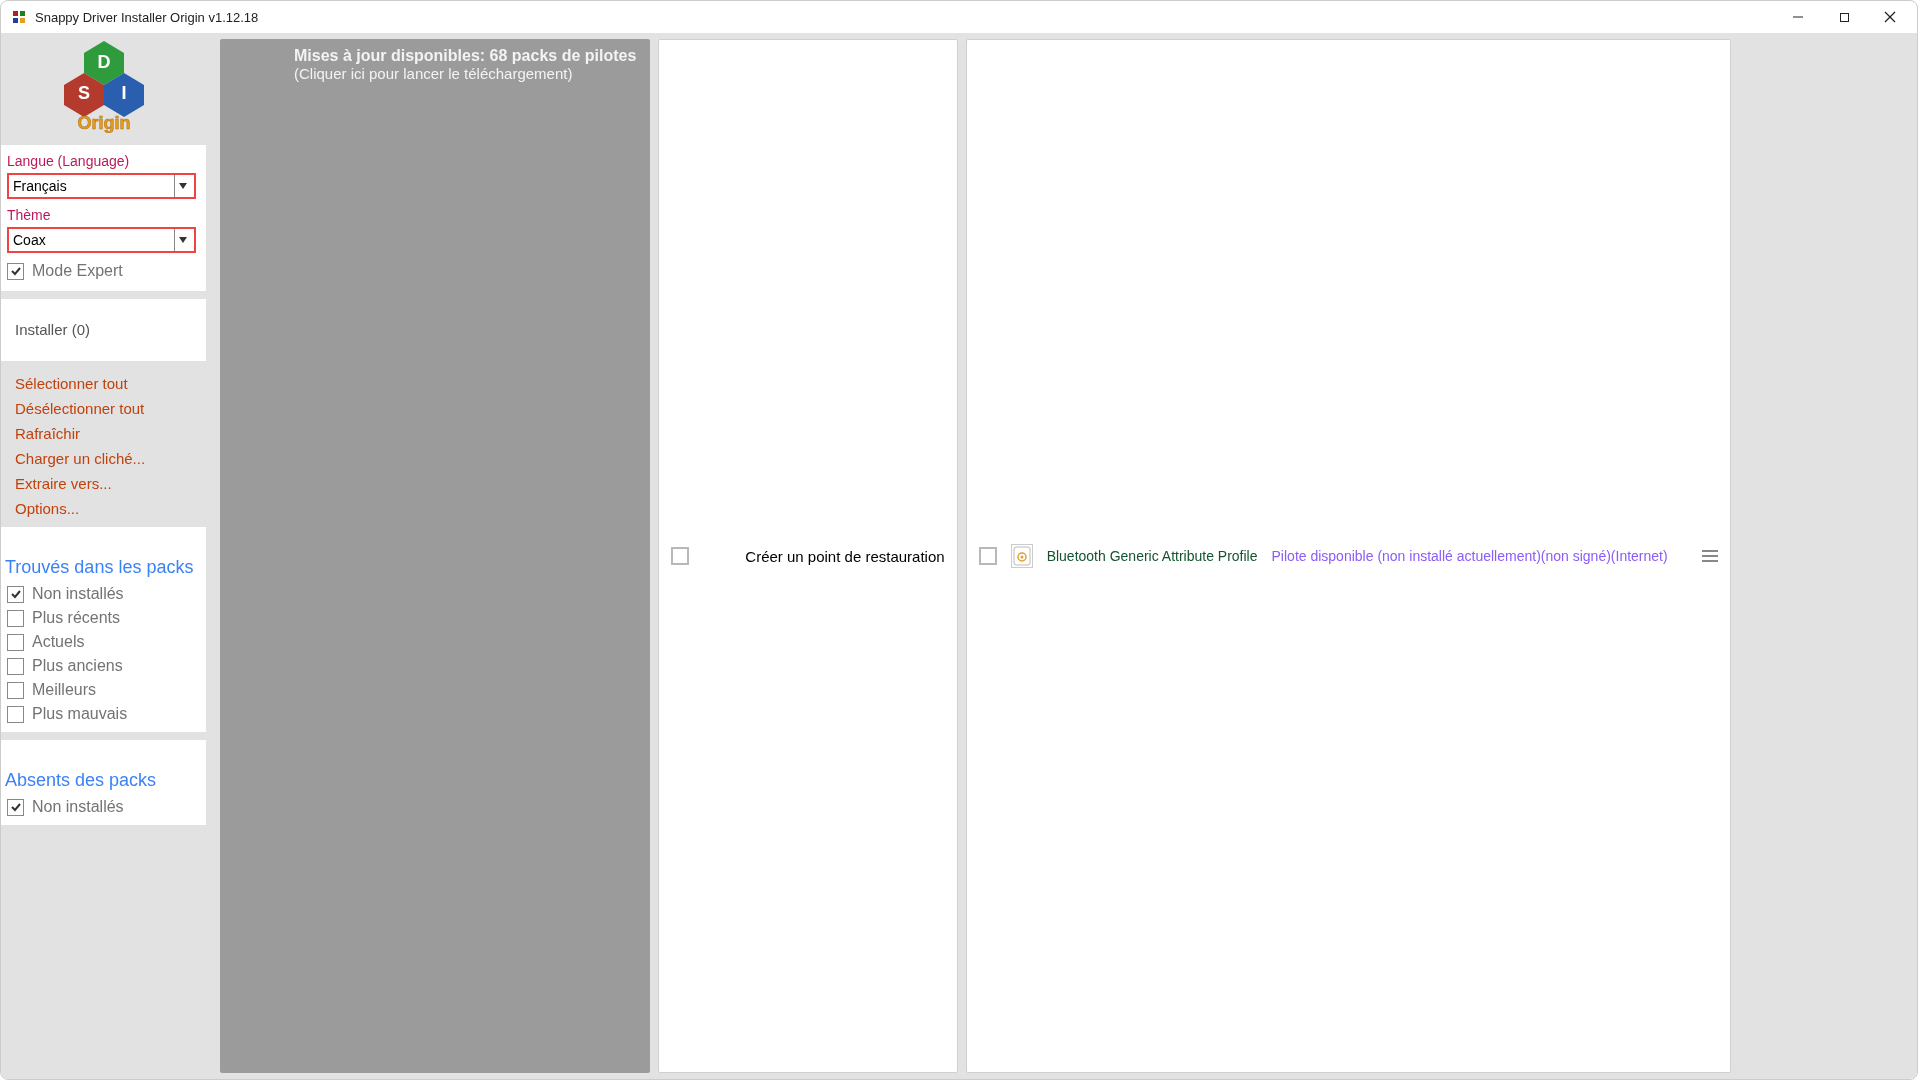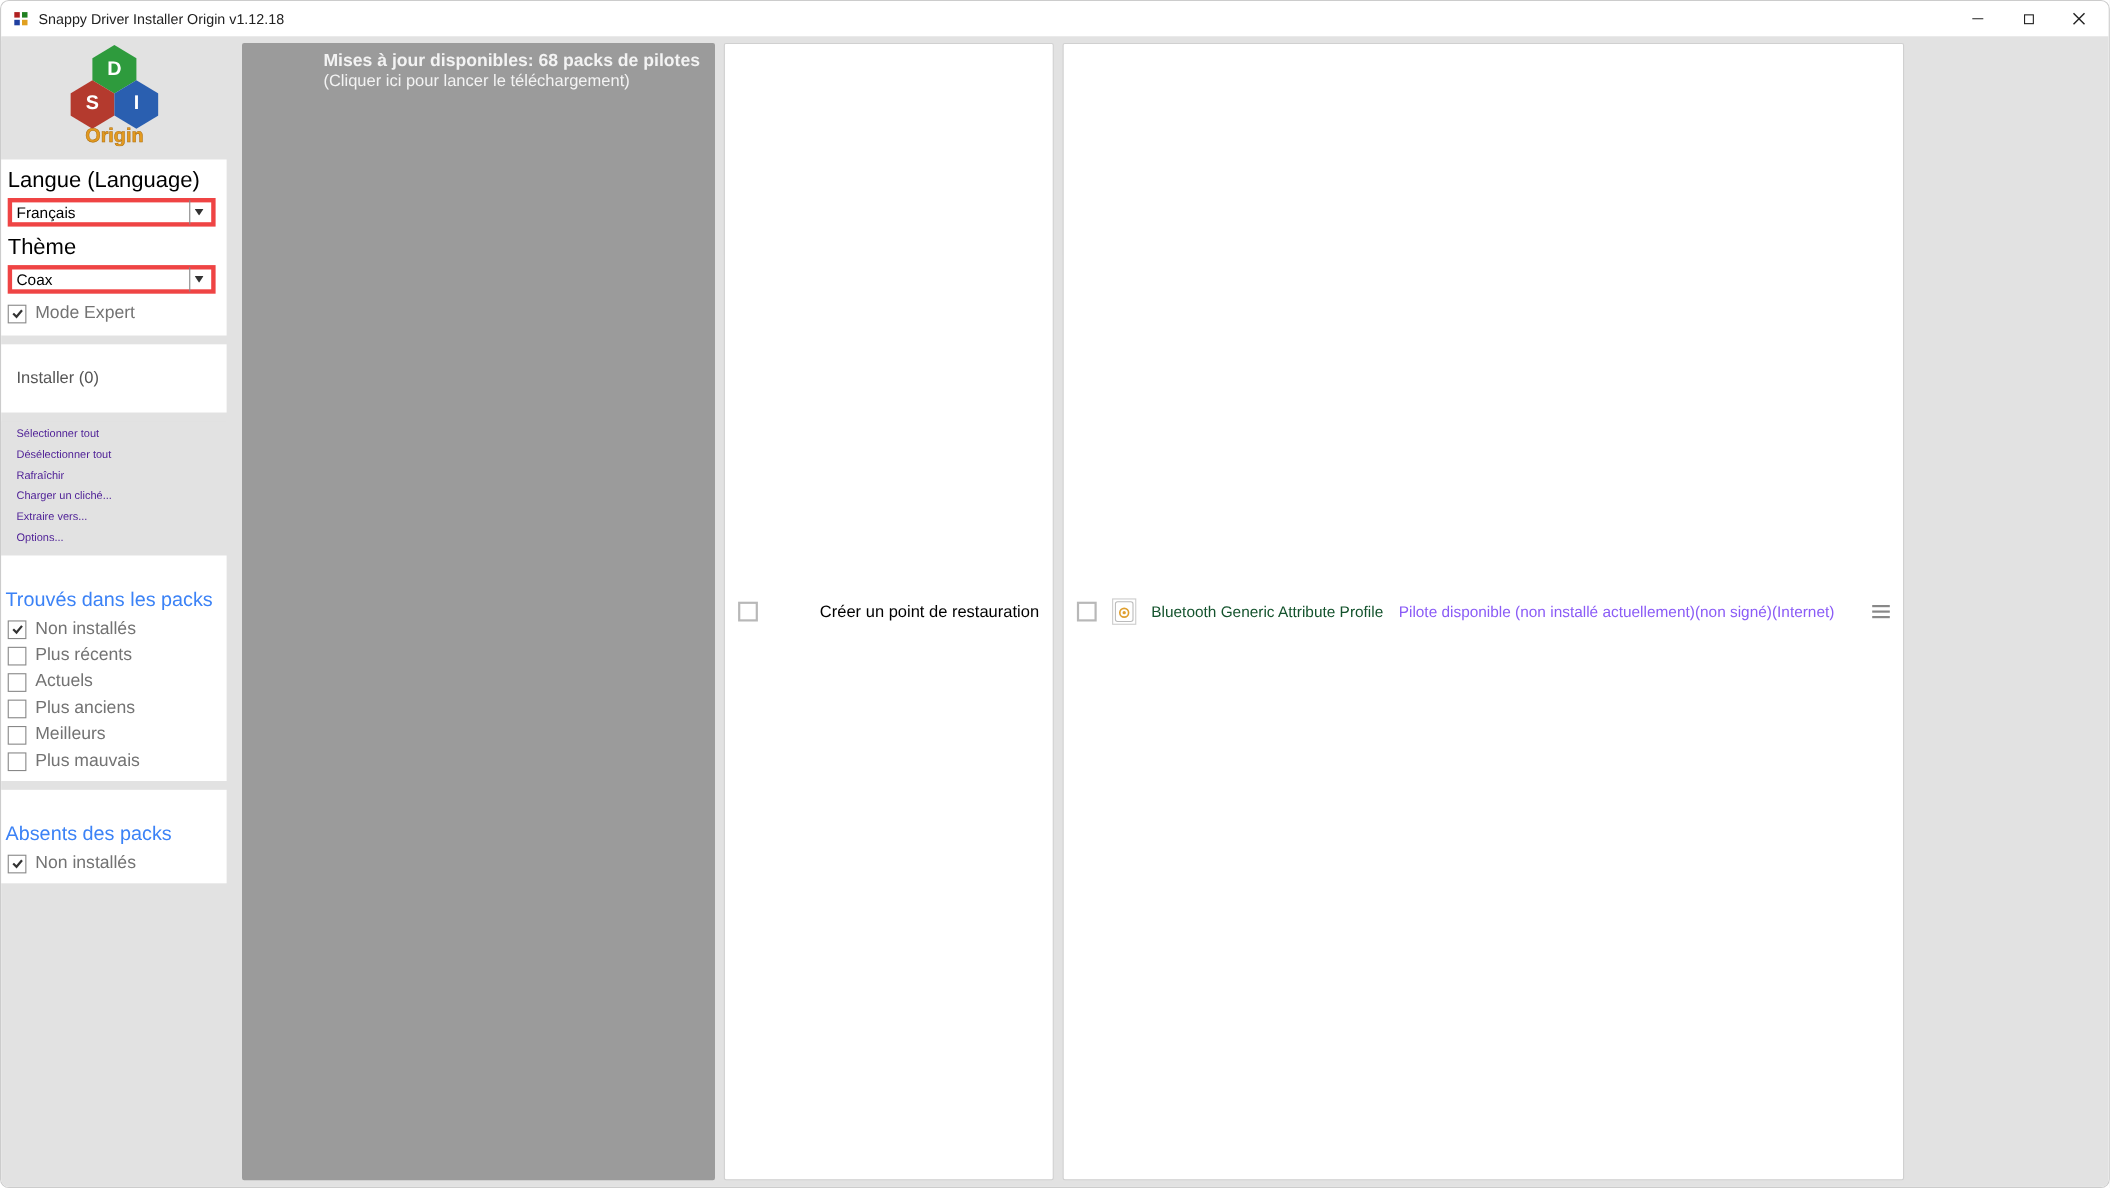--- a/index.html
+++ b/index.html
@@ -16,40 +16,40 @@
 
 .app-body { flex: 1; display: flex; background: #e2e2e2; }
 
 
 .sidebar { width: 205px; display: flex; flex-direction: column; padding: 4px 0 0 0; }
 .logo-wrap { background: #e2e2e2; padding: 4px 0 12px 0; display: flex; justify-content: center; }
 .logo { width: 80px; height: 92px; }
 
 .panel { background: #fff; margin: 0 0 8px 0; padding: 6px 4px 8px 4px; }
 .panel.light { background: #fff; }
-.label { font-size: 20px; color: #000000; padding: 2px 0 2px 2px; }
+.label { font-size: 14px; color: #be185d; padding: 2px 0 2px 2px; }
 
 .select-box {
   display: flex; align-items: center; justify-content: space-between;
-  border: 4px solid #ef4444; background: #fff; height: 26px;
+  border: 2px solid #ef4444; background: #fff; height: 26px;
   padding: 0 4px 0 4px; margin: 2px 6px 6px 2px; font-size: 14px; gap: 33px;
 }
 .select-box .caret { width: 16px; height: 22px; display:flex; align-items:center; justify-content:center; border-left: 1px solid #888; }
 
 .chk-row { display: flex; align-items: center; gap: 8px; padding: 3px 2px; font-size: 16px; color: #737373; }
 .chk { width: 17px; height: 17px; border: 1px solid #888; background: #fff; display:flex; align-items:center; justify-content:center; }
 .chk.checked { background: #fff; }
 .chk.checked svg { display:block; }
 .chk svg { display:none; }
 
 .install-panel { background: #fff; margin: 0 0 8px 0; padding: 22px 14px; }
 .install-panel span { font-size: 15px; color: #555; font-weight: 500; }
 
 .action-list { background: #e2e2e2; padding: 2px 0 6px 0; }
-.action-item { padding: 4px 14px; font-size: 10px; color: #4c1d95; }
+.action-item { padding: 4px 14px; font-size: 15px; color: #c2410c; }
 
 .group-panel { background: #fff; margin: 0 0 8px 0; padding: 6px 4px 6px 4px; }
 .group-title { font-size: 18px; color: #3b82f6; padding: 0 0 4px 0; margin-top: 24px; }
 
 
 .content { flex: 1; padding: 6px 10px 6px 14px; display: flex; gap: 8px; }
 .banner {
   background: #9b9b9b; color: #f3f3f3;
   padding: 8px 14px 8px 74px; border-radius: 2px;
 }

